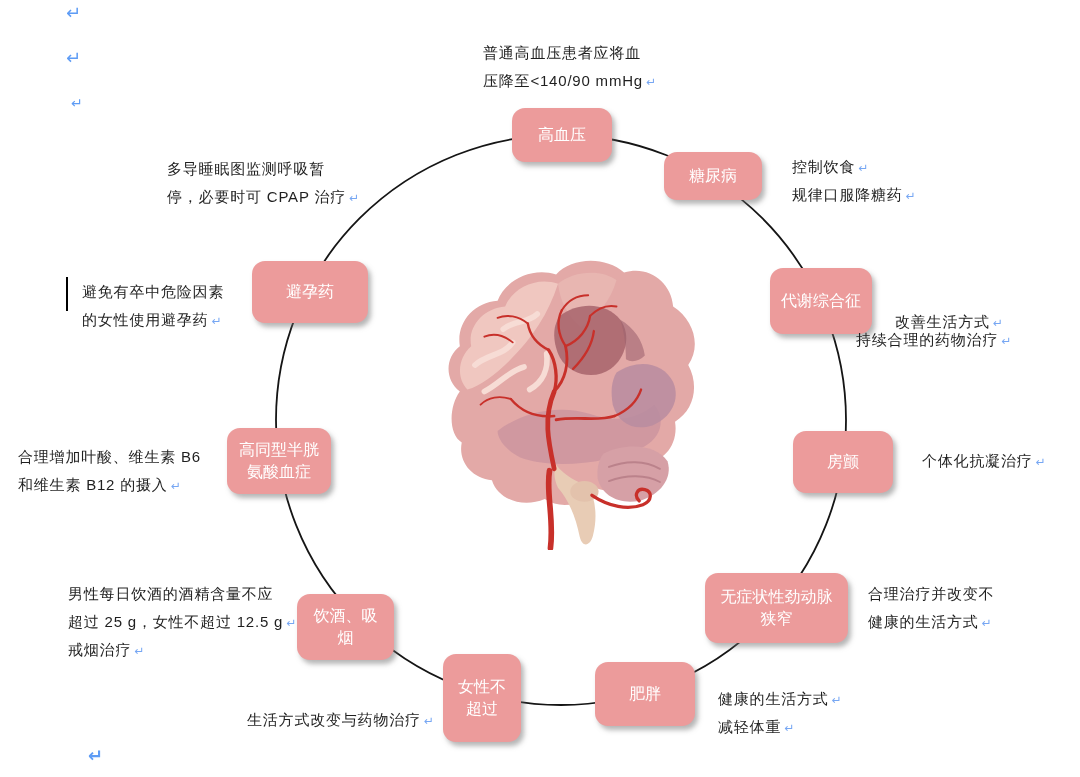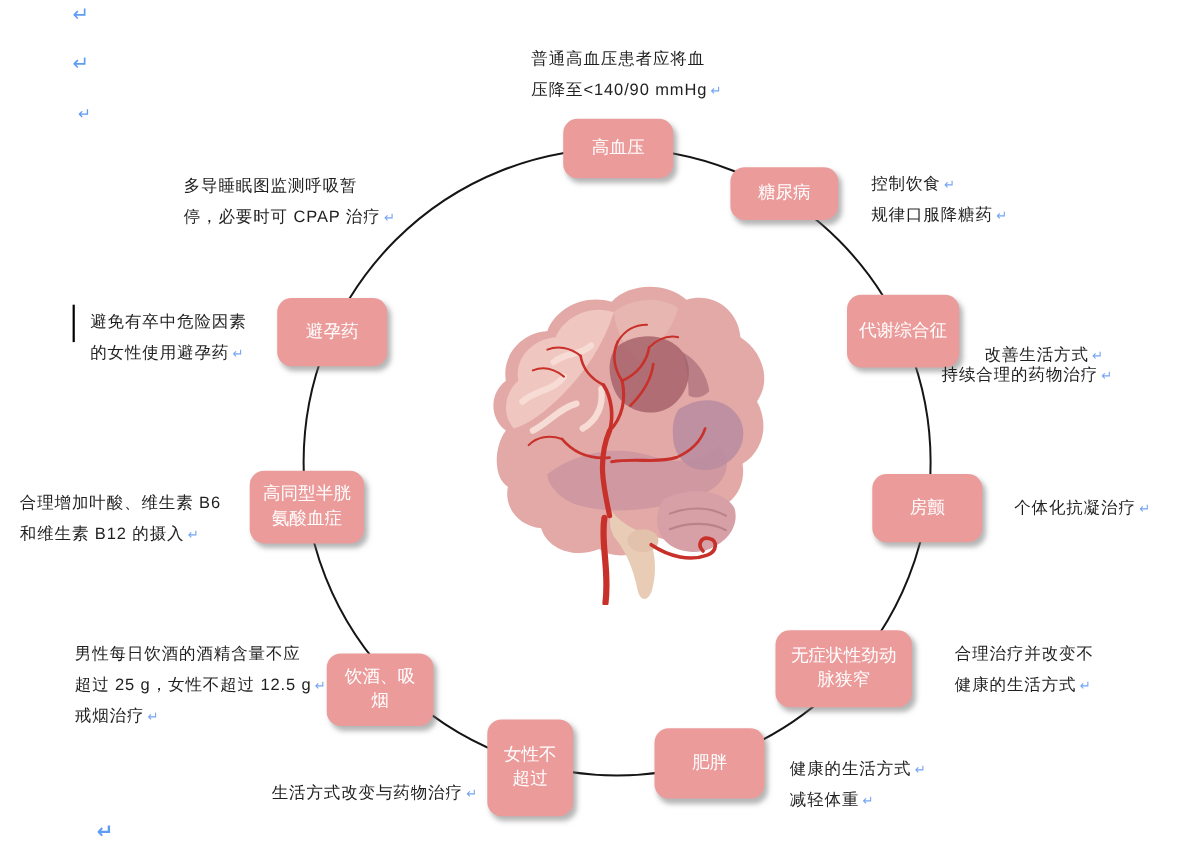--- a/index.html
+++ b/index.html
@@ -79,36 +79,36 @@
     </div>
   <div class="node" style="left:664px;top:152px;width:98px;height:48px;">
       <span class="node-label">糖尿病</span>
     </div>
   <div class="node" style="left:770px;top:268px;width:102px;height:66px;">
       <span class="node-label">代谢综合征</span>
     </div>
   <div class="node" style="left:793px;top:431px;width:100px;height:62px;">
       <span class="node-label">房颤</span>
     </div>
-  <div class="node" style="left:705px;top:573px;width:124px;height:70px;">
+  <div class="node" style="left:705px;top:573px;width:143px;height:70px;">
       <span class="node-label" style="padding:0 8px;">无症状性劲动脉狭窄</span>
     </div>
   <div class="node" style="left:595px;top:662px;width:100px;height:64px;">
       <span class="node-label">肥胖</span>
     </div>
   <div class="node" style="left:443px;top:654px;width:78px;height:88px;">
       <span class="node-label" style="padding:0 8px;">女性不超过</span>
     </div>
   <div class="node" style="left:297px;top:577px;width:97px;height:66px;margin-top:17px;">
       <span class="node-label" style="padding:0 12px;">饮酒、吸烟</span>
     </div>
   <div class="node" style="left:227px;top:428px;width:104px;height:66px;">
       <span class="node-label" style="padding:0 8px;">高同型半胱氨酸血症</span>
     </div>
-  <div class="node" style="left:252px;top:271px;width:100px;height:62px;">
+  <div class="node" style="left:252px;top:261px;width:116px;height:62px;">
       <span class="node-label">避孕药</span>
     </div>
 
   <div class="note-line" style="left:483px;top:44px;"><span>普通高血压患者应将血</span></div>
   <div class="note-line" style="left:483px;top:72px;"><span>压降至&lt;140/90 mmHg</span><span class="pmark">↵</span></div>
 
   <div class="note-line" style="left:792px;top:158px;"><span>控制饮食</span><span class="pmark">↵</span></div>
   <div class="note-line" style="left:792px;top:186px;"><span>规律口服降糖药</span><span class="pmark">↵</span></div>
 
   <div class="note-line" style="left:856px;top:285px;margin-top:46px;"><span>持续合理的药物治疗</span><span class="pmark">↵</span></div>

